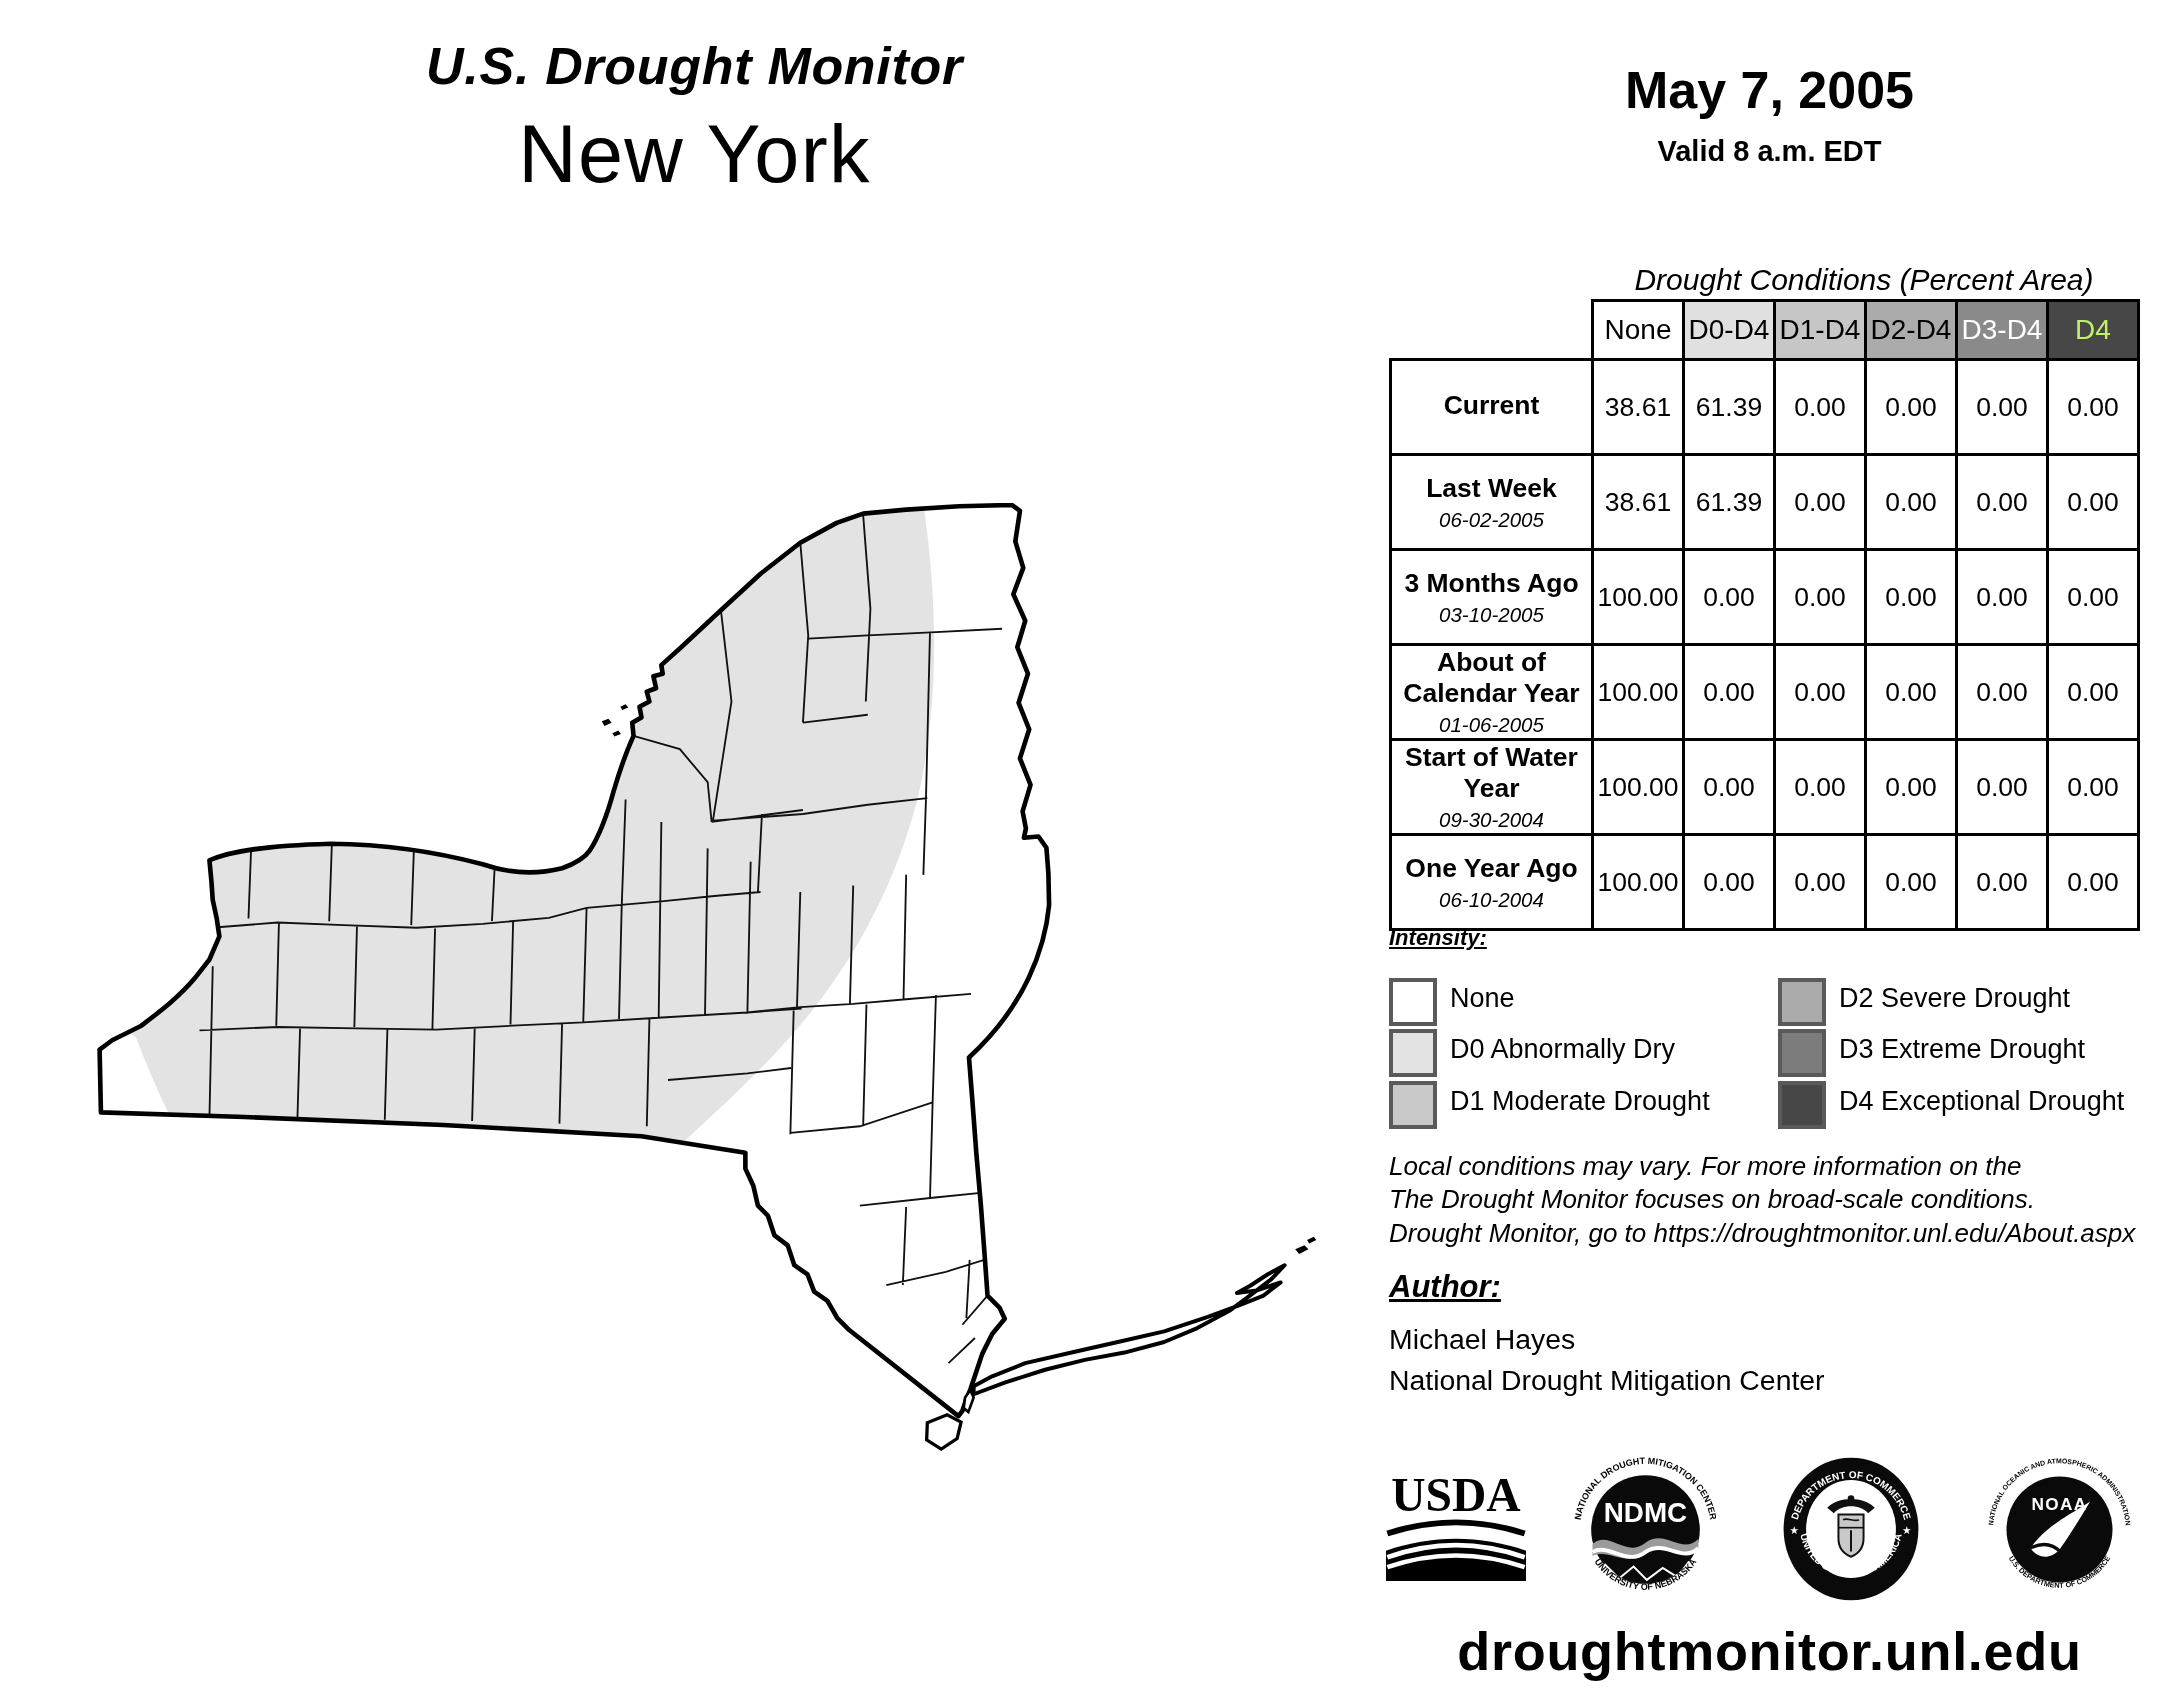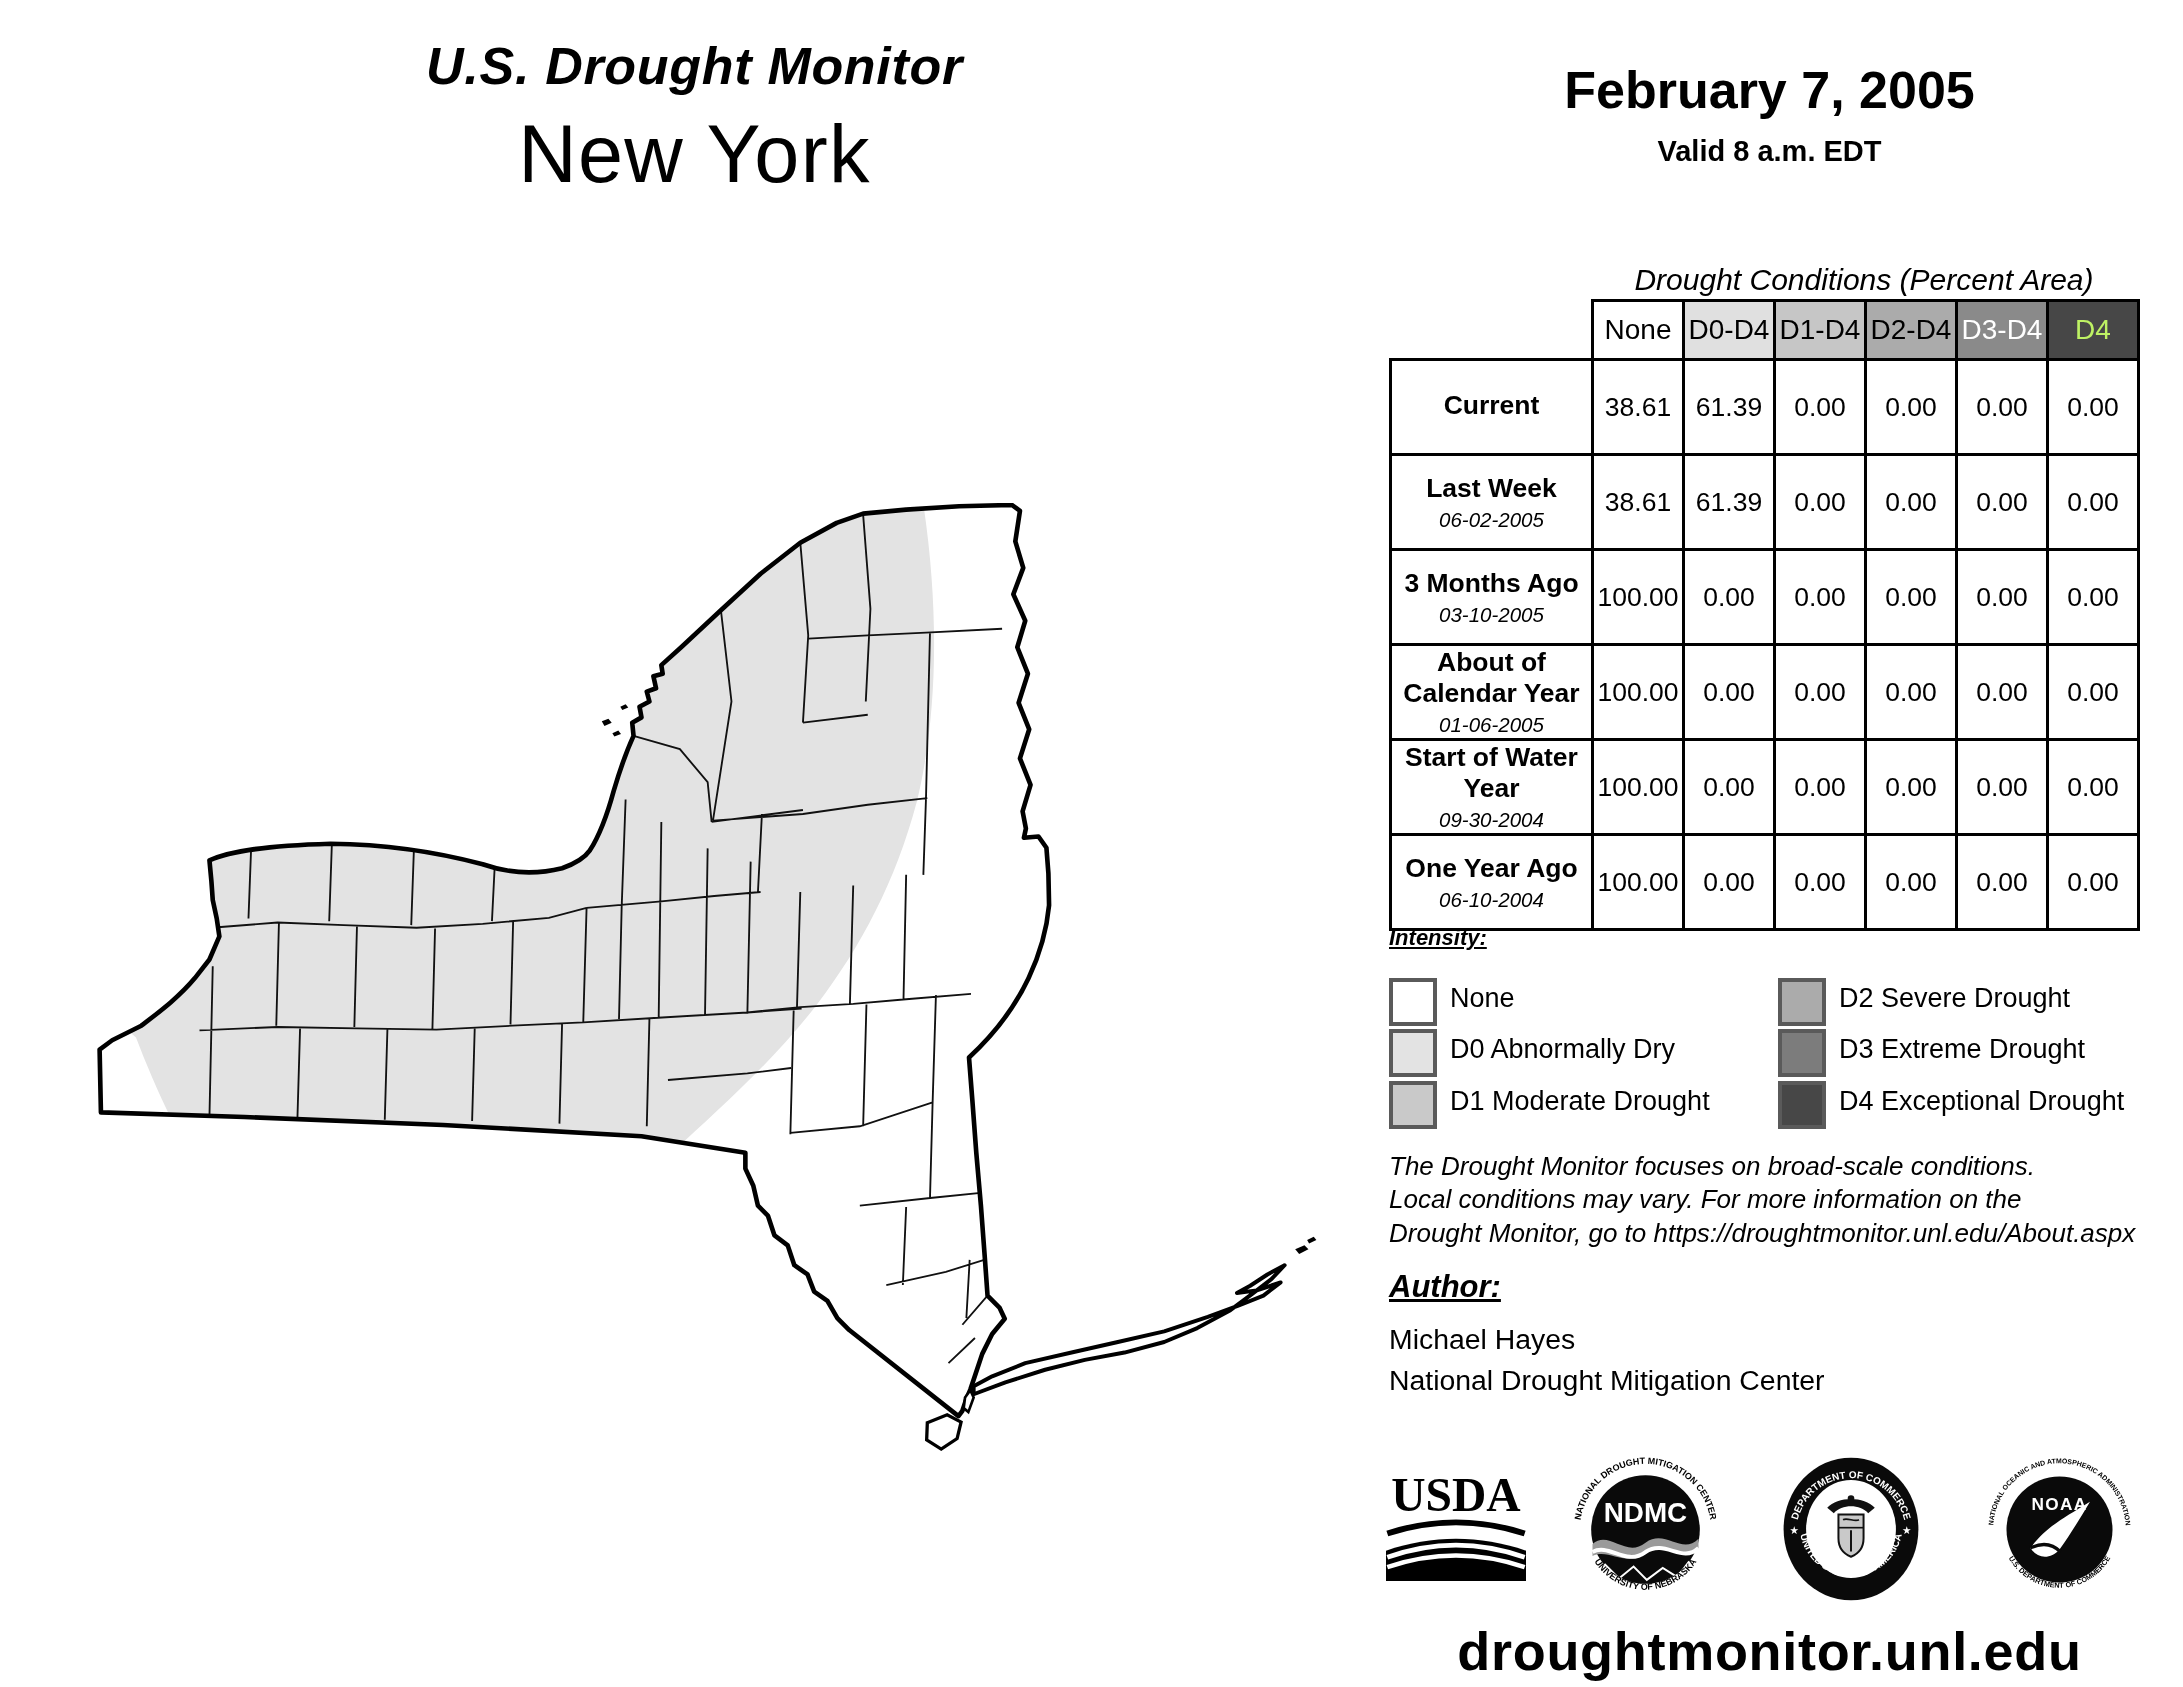--- a/index.html
+++ b/index.html
@@ -52,21 +52,21 @@
 <body>
 
 <div class="page">
 
   <div class="title-block">
     <div class="title-line1">U.S. Drought Monitor</div>
     <div class="title-line2">New York</div>
   </div>
 
   <div class="date-block">
-    <div class="date-main">February 7, 2005</div>
+    <div class="date-main">May 7, 2005</div>
     <div class="date-valid">Valid 8 a.m. EDT</div>
   </div>
 
   <div class="tbl-caption">Drought Conditions (Percent Area)</div>
 
   <table class="dm">
     <colgroup>
         <col class="lab">
         <col class="val">
         <col class="val">
@@ -162,22 +162,22 @@
   <div class="legend-item" style="left:1778px;top:1029px;">
     <span class="swatch" style="background: rgb(124, 124, 124);"></span>
     <span class="lab">D3 Extreme Drought</span>
   </div>
   <div class="legend-item" style="left:1778px;top:1081px;">
     <span class="swatch" style="background: rgb(71, 71, 71);"></span>
     <span class="lab">D4 Exceptional Drought</span>
   </div>
 
   <div class="disclaimer">
+    <div>Local conditions may vary. For more information on the</div>
     <div>The Drought Monitor focuses on broad-scale conditions.</div>
-    <div>Local conditions may vary. For more information on the</div>
     <div>Drought Monitor, go to https://droughtmonitor.unl.edu/About.aspx</div>
   </div>
 
   <div class="author-head">Author:</div>
   <div class="author-name">Michael Hayes</div>
   <div class="author-org">National Drought Mitigation Center</div>
 
   <div class="logos">
 
     <svg class="logo" style="left:5.3px;top:20px;" width="140" height="119" viewBox="0 0 212 180">

